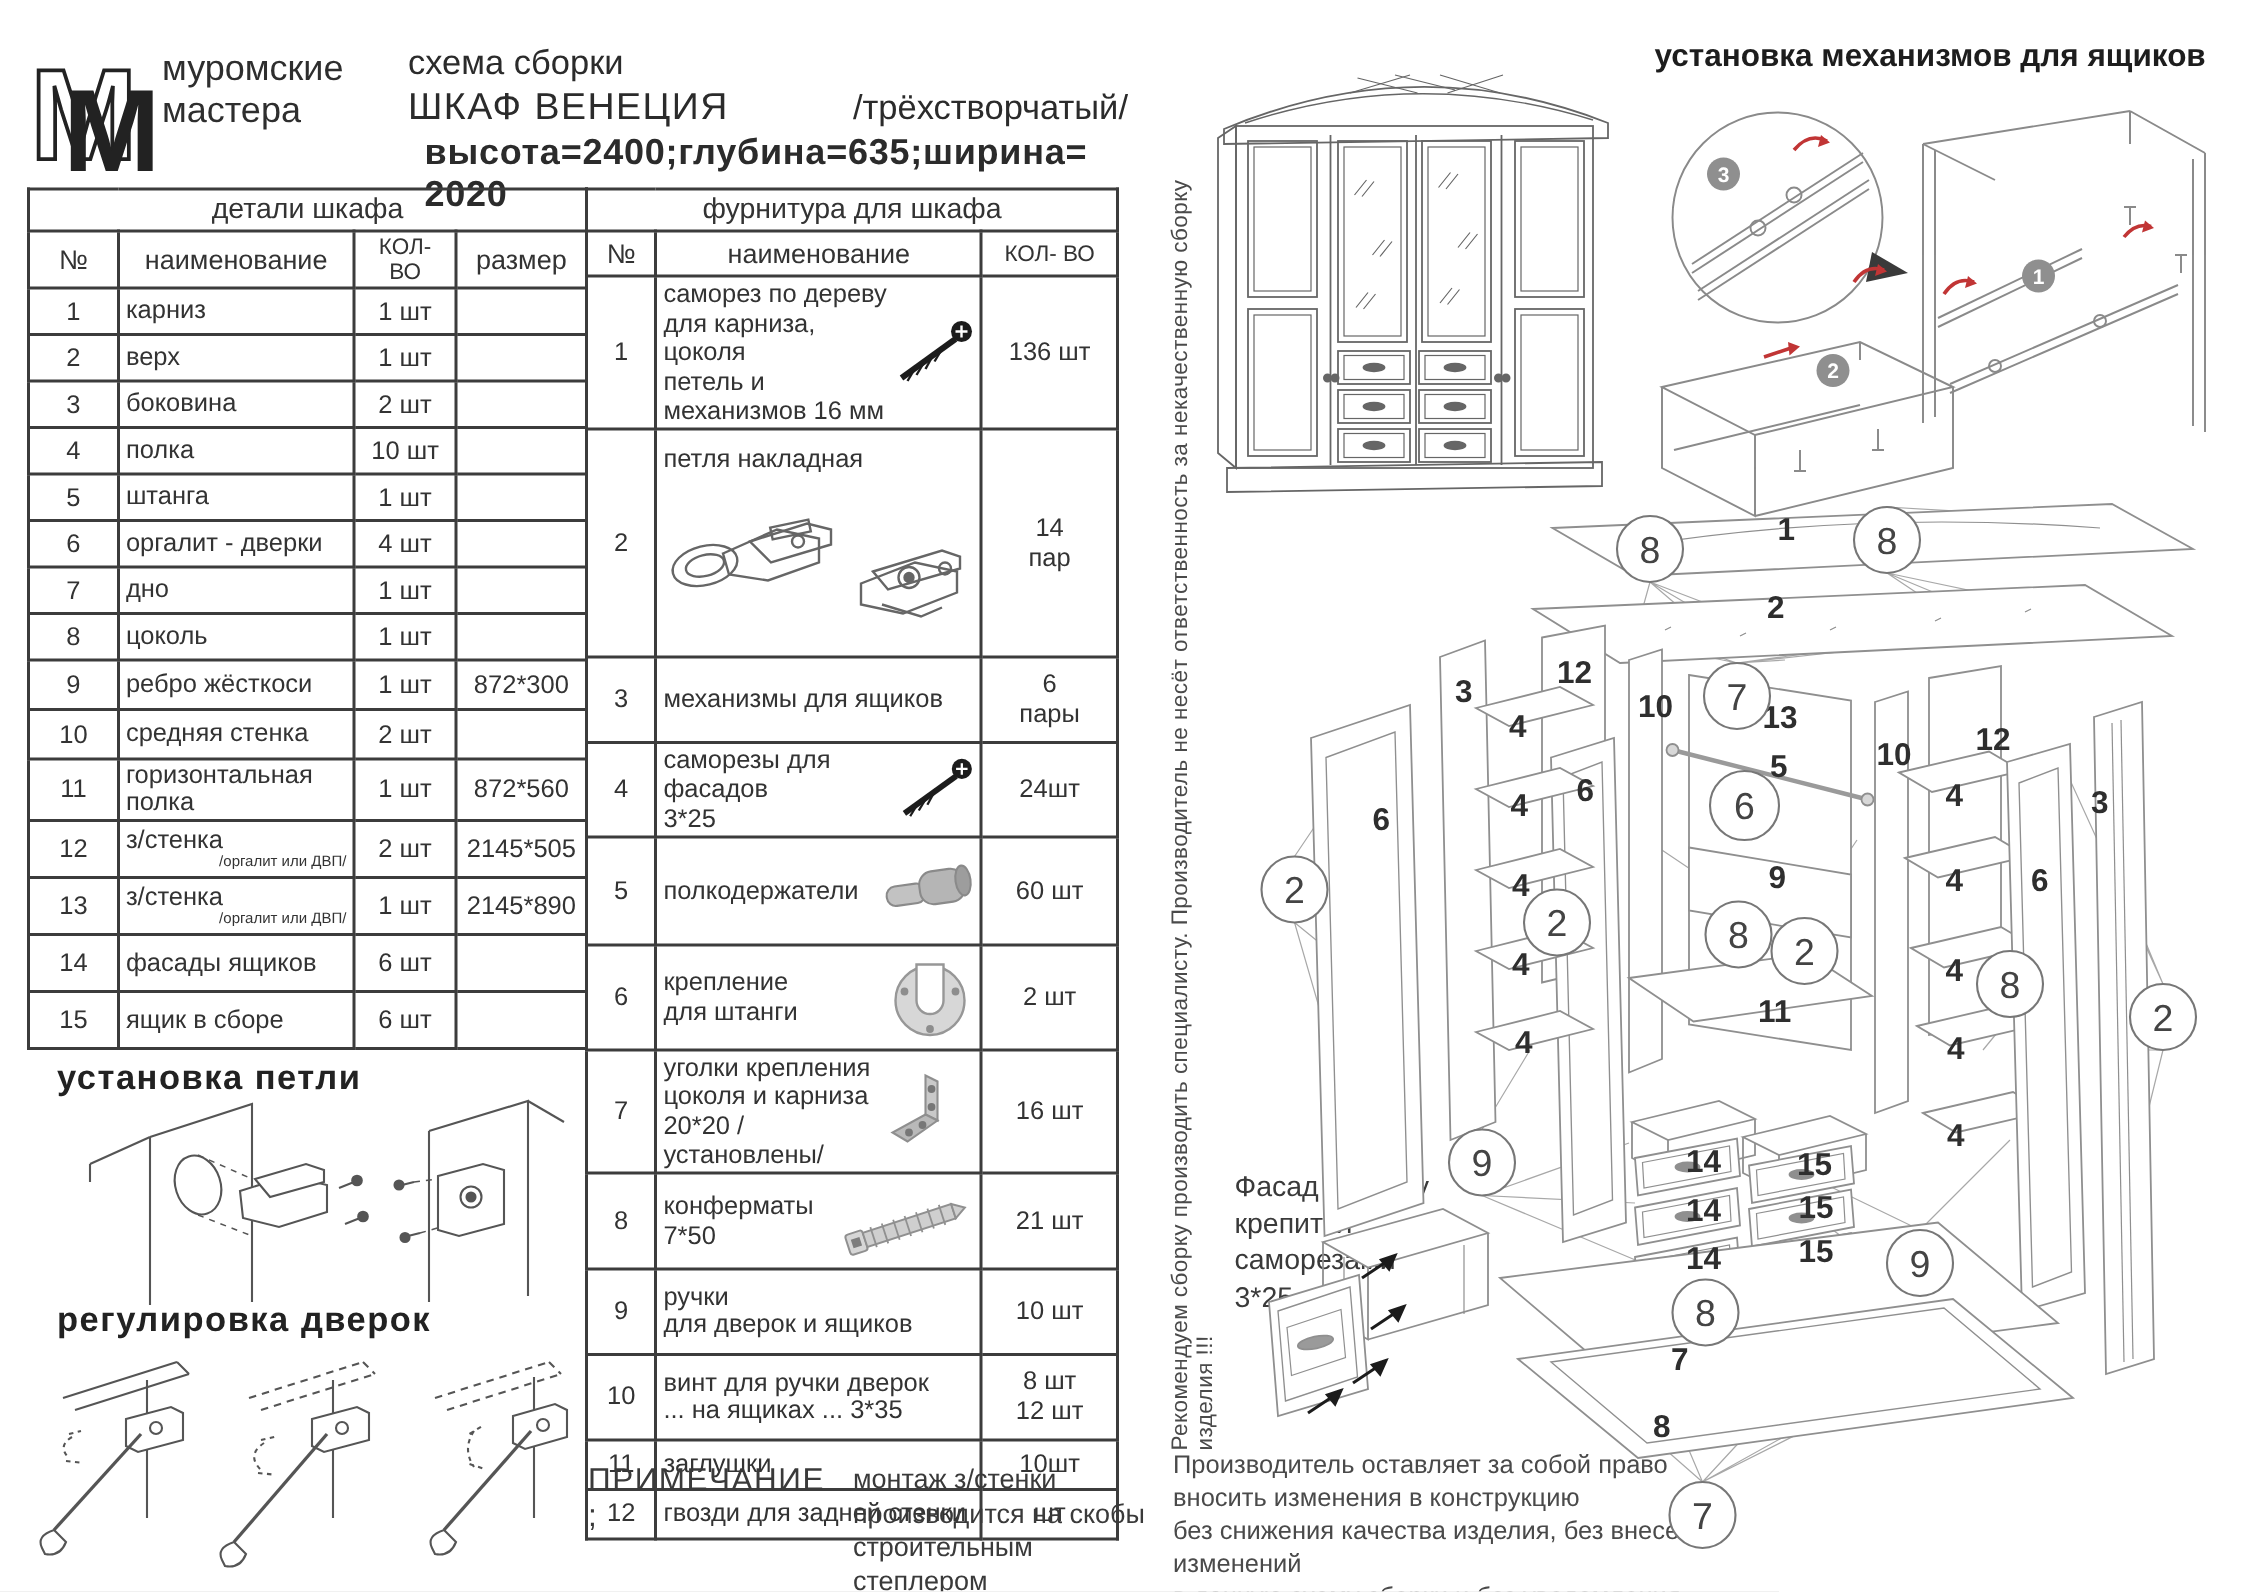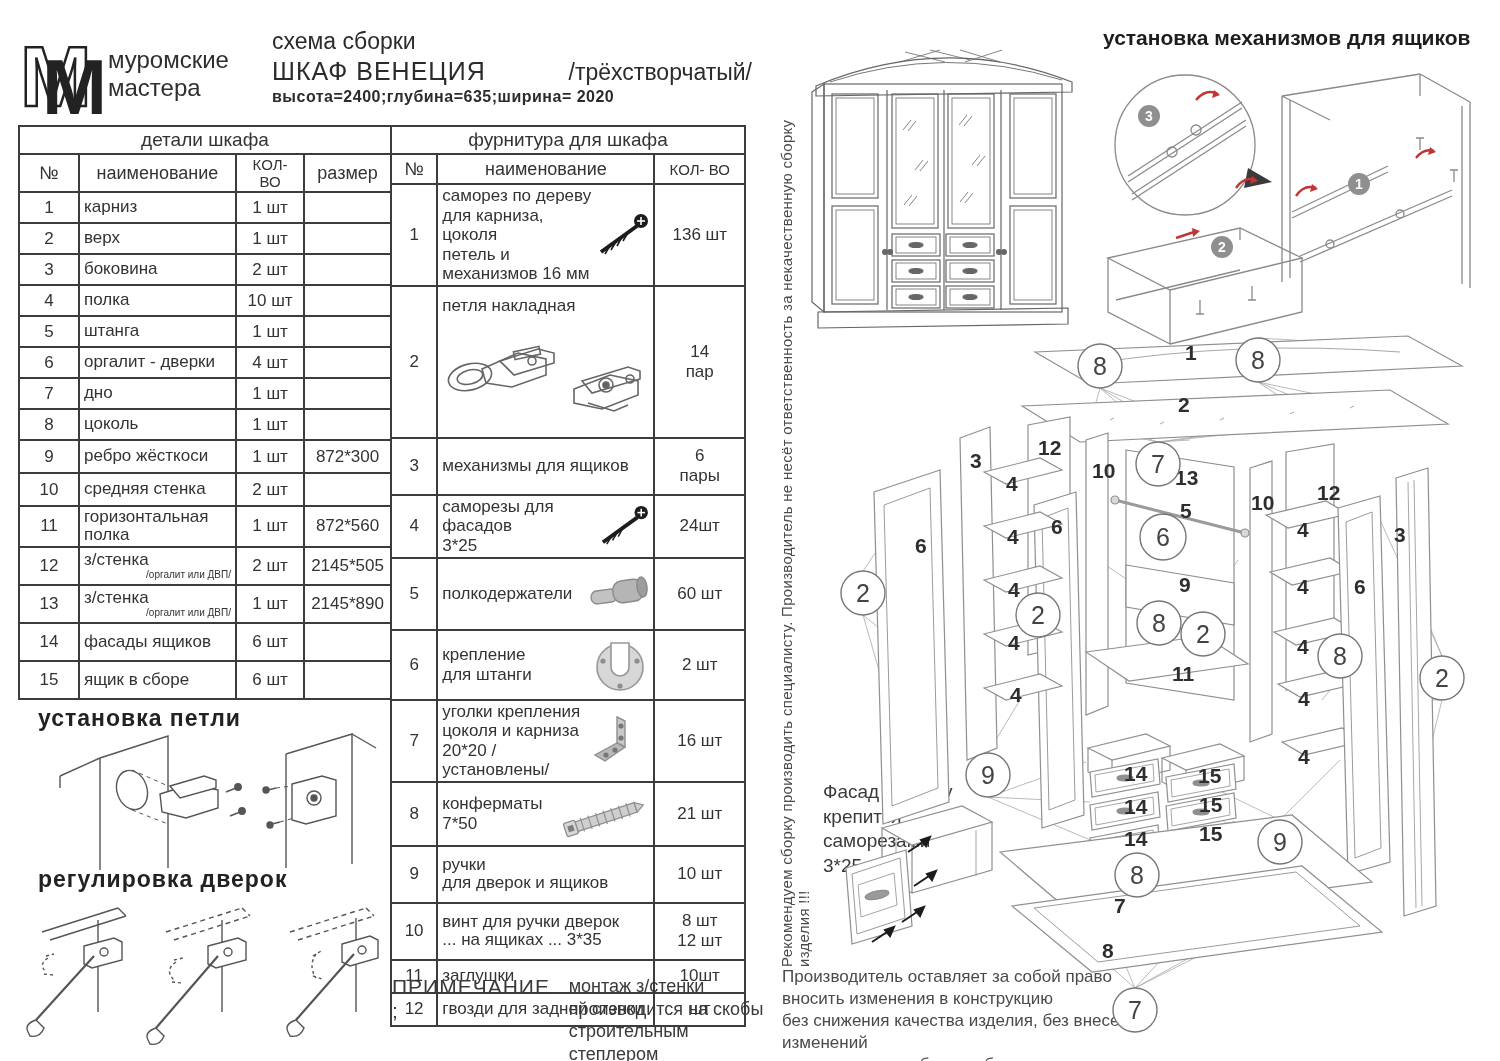--- a/index.html
+++ b/index.html
@@ -5,21 +5,21 @@
   html,body{margin:0;padding:0;background:#e8e8e8;}
   #page{position:relative;width:1500px;height:1061px;background:#ffffff;overflow:hidden;
         font-family:"Liberation Sans",sans-serif;color:#2b2b2b;}
   .abs{position:absolute;}
   .pre{white-space:pre-line;}
   
   .brand{font-size:24px;line-height:28px;color:#2e2e2e;}
   .title1{font-size:23px;}
   .title2{font-size:25px;letter-spacing:1px;}
   .title2b{font-size:23px;}
-  .title3{font-size:16px;font-weight:bold;letter-spacing:0.5px;}
+  .title3{font-size:24px;font-weight:bold;letter-spacing:0.5px;margin-left:11px;}
   
   table.sch{border-collapse:collapse;table-layout:fixed;width:100%;}
   table.sch td,table.sch th{border:2px solid #3c3c3c;font-weight:normal;
       font-size:17px;color:#333;padding:1px 4px;overflow:hidden;}
   table.sch .ttl{font-size:19px;text-align:center;padding:2px;}
   table.sch .hd{text-align:center;font-size:18px;}
   td.num{text-align:center;font-weight:bold;font-size:19px;}
   td.qty,td.size{text-align:center;font-size:18px;}
   td.name{text-align:left;padding-left:8px;line-height:1.08;}
   .sub{font-size:10px;display:block;text-align:right;}
@@ -44,21 +44,21 @@
 </style>
 </head>
 <body>
 
 <div id="page">
 
   <svg class="abs" style="left:18px;top:28px" width="90" height="95">
     <text x="2" y="78" font-size="86" font-weight="bold" fill="none" stroke="#222" stroke-width="2.5">М</text>
     <text x="24" y="86" font-size="78" font-weight="bold" fill="#222">М</text>
   </svg>
-  <div class="abs brand" style="left:108px;top:46px">
+  <div class="abs brand" style="left:108px;top:32px">
     <div>муромские</div>
     <div>мастера</div>
   </div>
 
   <div class="abs" style="left:272px;top:28px;width:480px">
     <div class="title1">схема сборки</div>
     <div style="display:flex;justify-content:space-between;align-items:baseline;margin-top:2px">
       <span class="title2">ШКАФ  ВЕНЕЦИЯ</span>
       <span class="title2b">/трёхстворчатый/</span>
     </div>

